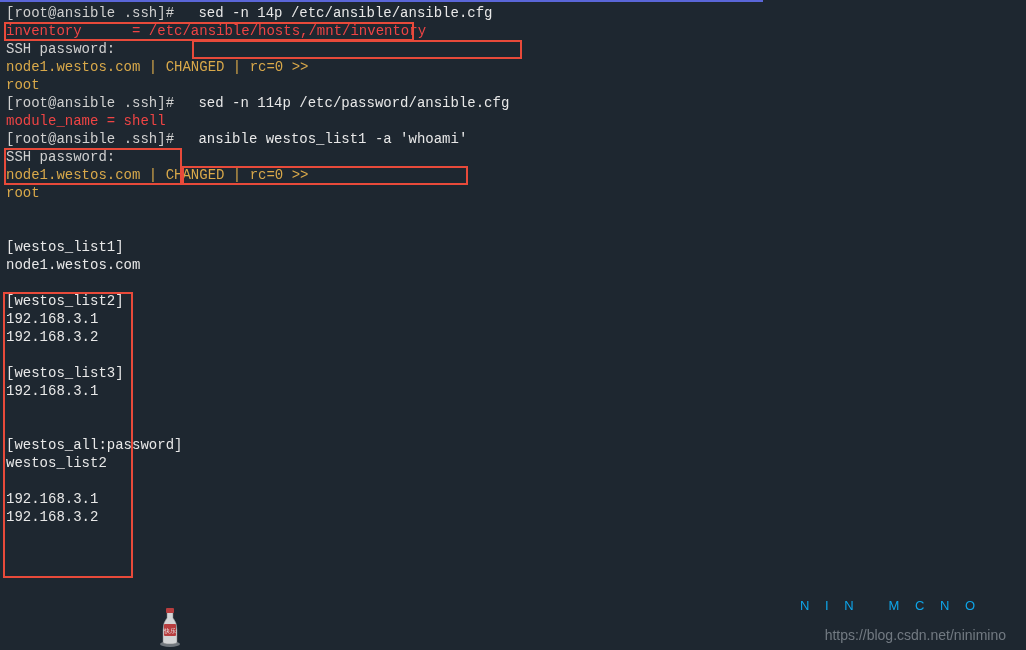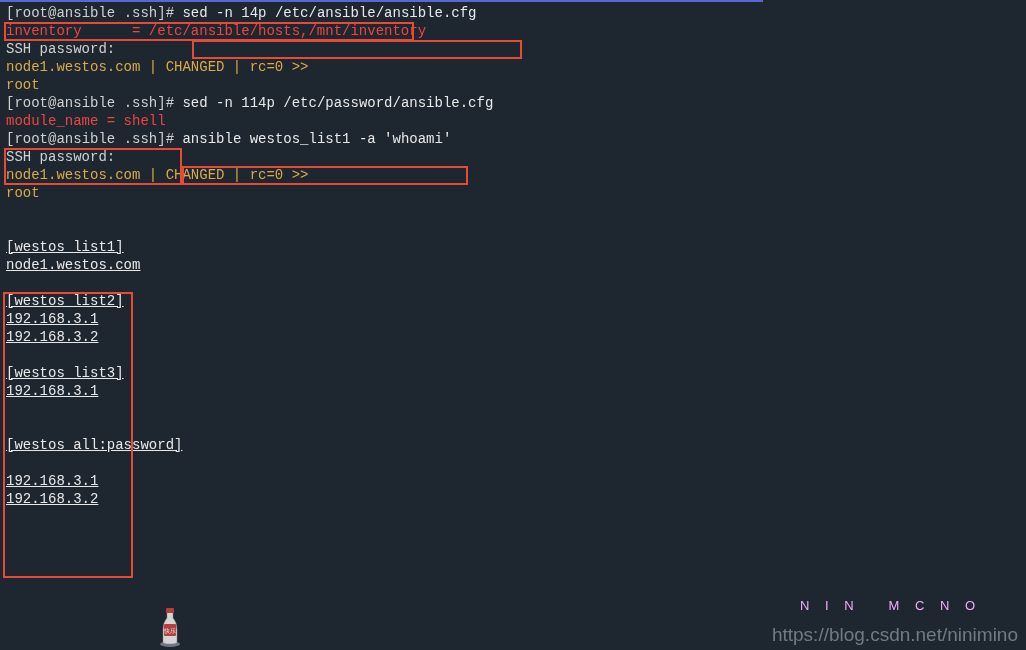--- a/index.html
+++ b/index.html
@@ -9,51 +9,51 @@
       font-family: 'Consolas', 'Monaco', 'Courier New', monospace;
       font-size: 14px;
       line-height: 18px;
       padding: 4px 6px;
       width: 1026px;
       height: 650px;
       overflow: hidden;
       position: relative;
     }
     .line { white-space: pre; }
-    .cmd { color: #e8e8e8; }
+    .cmd { color: #e8e8e8; margin-left: 16px; }
     .yellow { color: #d9a94a; }
     .red { color: #ef4444; }
-    .white { color: #e8e8e8; text-decoration: underline; }
+    .white { color: #e8e8e8; }
     .box-red-block {
       border: 2px solid #e84a3a;
       position: absolute;
       pointer-events: none;
     }
     .watermark {
       position: absolute;
-      right: 8px;
+      right: 20px;
       bottom: 6px;
       color: #808890;
-      font-size: 19px;
+      font-size: 14px;
       font-family: Arial, sans-serif;
       opacity: 0.85;
     }
     .bottle {
       position: absolute;
       left: 155px;
       bottom: 2px;
       width: 30px;
       height: 42px;
       opacity: 0.9;
     }
     .faint-wm {
       position: absolute;
       right: 45px;
       bottom: 35px;
-      color: #f0abfc;
+      color: #0ea5e9;
       font-size: 13px;
       letter-spacing: 6px;
       font-family: Arial, sans-serif;
     }
     .top-rule {
       position: absolute;
       top: 0;
       left: 0;
       right: 8px;
       height: 2px;
@@ -100,20 +100,21 @@
 <div class="line">&nbsp;</div>
 <div class="line white">[westos_list2]</div>
 <div class="line white">192.168.3.1</div>
 <div class="line white">192.168.3.2</div>
 <div class="line">&nbsp;</div>
 <div class="line white">[westos_list3]</div>
 <div class="line white">192.168.3.1</div>
 <div class="line">&nbsp;</div>
 <div class="line">&nbsp;</div>
 <div class="line white">[westos_all:password]</div>
+<div class="line white">westos_list2</div>
 
 <div class="line">&nbsp;</div>
 
 
 <div class="line white">192.168.3.1</div>
 <div class="line white">192.168.3.2</div>
 
 </div>
 
 <div class="box-red-block" style="left:4px; top:22px; width:410px; height:19px;"></div>

